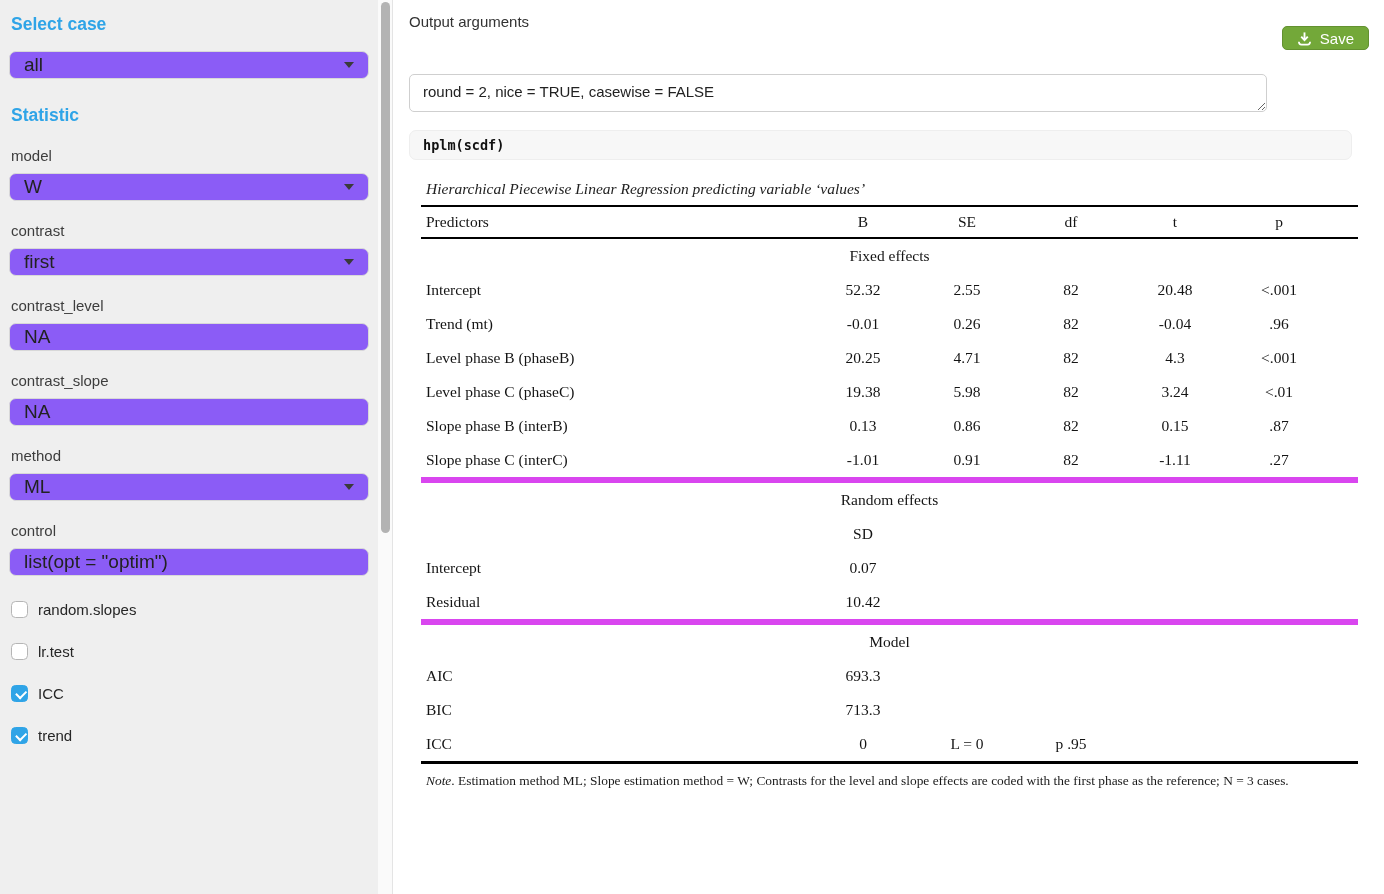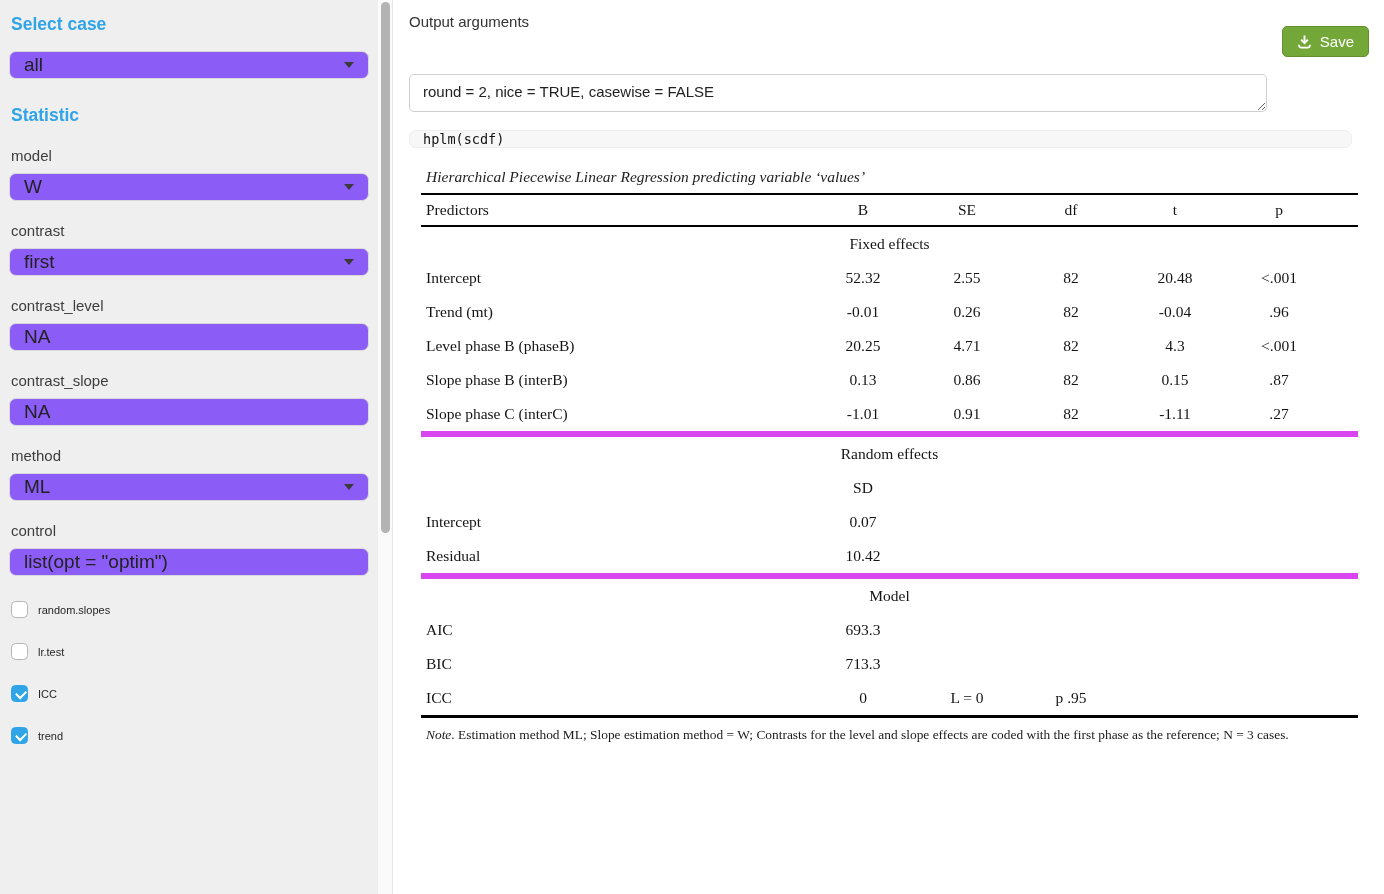--- a/index.html
+++ b/index.html
@@ -38,21 +38,21 @@
   }
   .caret {
     width: 0; height: 0;
     border-left: 5px solid transparent;
     border-right: 5px solid transparent;
     border-top: 6px solid #3a3a3a;
   }
   .field-label { font-size: 15px; color: #3d3d3d; margin: 21px 2px 9px 2px; }
   .checkbox-row {
     display: flex; align-items: center; gap: 10px;
-    margin: 25px 2px 0 2px; font-size: 11px; color: #262626;
+    margin: 25px 2px 0 2px; font-size: 15px; color: #262626;
   }
   .checkbox {
     width: 17px; height: 17px;
     background: #fff; border: 1px solid #b5b5b5; border-radius: 4.5px;
     position: relative; flex: 0 0 auto;
   }
   .checkbox.checked { background: #2fa4e7; border-color: #2fa4e7; }
   .checkbox.checked::after {
     content: ""; position: absolute; left: 4px; top: 3.5px;
     width: 8px; height: 4.5px;
@@ -82,21 +82,21 @@
   .out-row { display: flex; gap: 15px; align-items: flex-start; }
   .out-textarea {
     width: 861px; height: 38px;
     border: 1px solid #cfcfcf; border-radius: 5px;
     padding: 8px 13px;
     font-family: "Liberation Sans", sans-serif;
     font-size: 15px; color: #222;
     resize: both; overflow: hidden; background: #fff; margin-top: 44px;
   }
   .save-btn {
-    height: 31px; margin-top: -4px;
+    height: 24px; margin-top: -4px;
     background: #73a839; border: 1px solid #639130; border-radius: 5px;
     color: #fff; font-size: 15px;
     display: inline-flex; align-items: center; gap: 8px;
     padding: 0 14px; cursor: pointer;
     font-family: "Liberation Sans", sans-serif;
   }
   .toggle-row { display: flex; align-items: center; gap: 11px; margin-top: 19px; }
   .toggle {
     width: 36px; height: 20px; border-radius: 10px;
     background: #cfcfcf; position: relative; cursor: pointer;
@@ -105,23 +105,23 @@
   .toggle-knob {
     position: absolute; top: 2px; left: 2px;
     width: 16px; height: 16px; border-radius: 50%; background: #fff;
   }
   .toggle.on .toggle-knob { left: auto; right: 2px; }
   .toggle-label { font-size: 15.5px; color: #1d1d1d; }
 
   .code-box {
     margin-top: 18px; width: 943px;
     background: #f7f7f7; border: 1px solid #eeeeee; border-radius: 7px;
-    padding: 0 13px;
+    padding: 6px 13px;
     font-family: "DejaVu Sans Mono", monospace;
-    font-size: 13.5px; color: #111;
+    font-size: 13.5px; color: #111; font-weight: bold;
   }
 
   
   .table-wrap {
     margin: 20px 0 0 12px; width: 937px;
     font-family: "Liberation Serif", serif; color: #141414;
   }
   .table-title {
     font-style: italic; font-size: 15.5px; color: #222;
     padding-left: 5px; margin-bottom: 7px;
@@ -274,20 +274,29 @@
         <tr>
           <td class="rowlabel">Level phase B (phaseB)</td>
           <td>20.25</td>
           <td>4.71</td>
           <td>82</td>
           <td>4.3</td>
           <td>&lt;.001</td>
             <td></td>
         </tr>
         <tr>
+          <td class="rowlabel">Level phase C (phaseC)</td>
+          <td>19.38</td>
+          <td>5.98</td>
+          <td>82</td>
+          <td>3.24</td>
+          <td>&lt;.01</td>
+            <td></td>
+        </tr>
+        <tr>
           <td class="rowlabel">Slope phase B (interB)</td>
           <td>0.13</td>
           <td>0.86</td>
           <td>82</td>
           <td>0.15</td>
           <td>.87</td>
             <td></td>
         </tr>
         <tr>
           <td class="rowlabel">Slope phase C (interC)</td>

